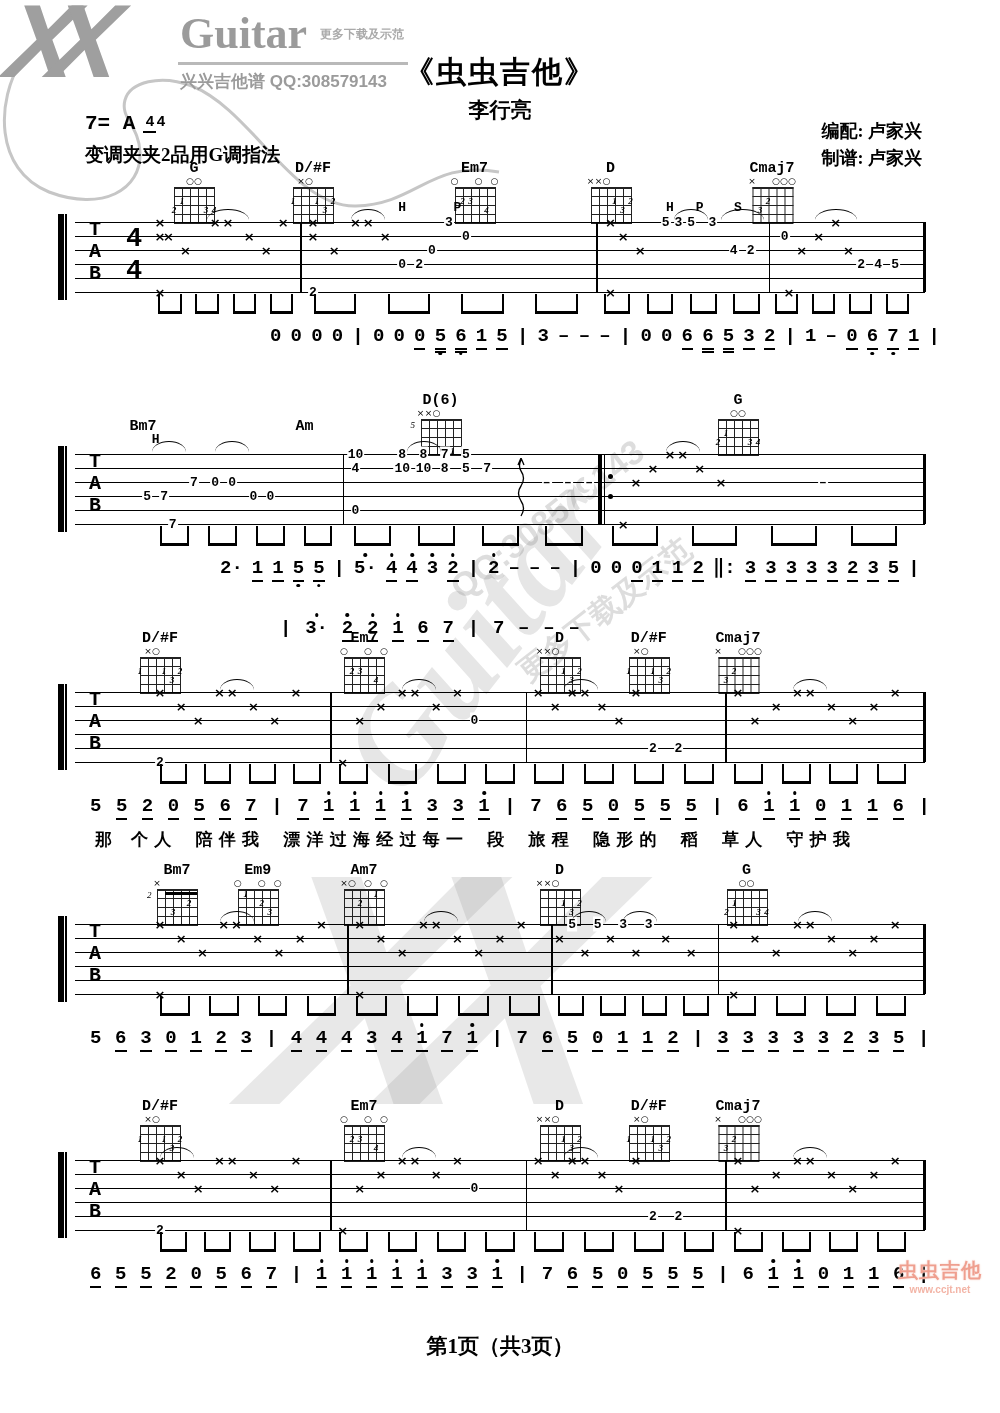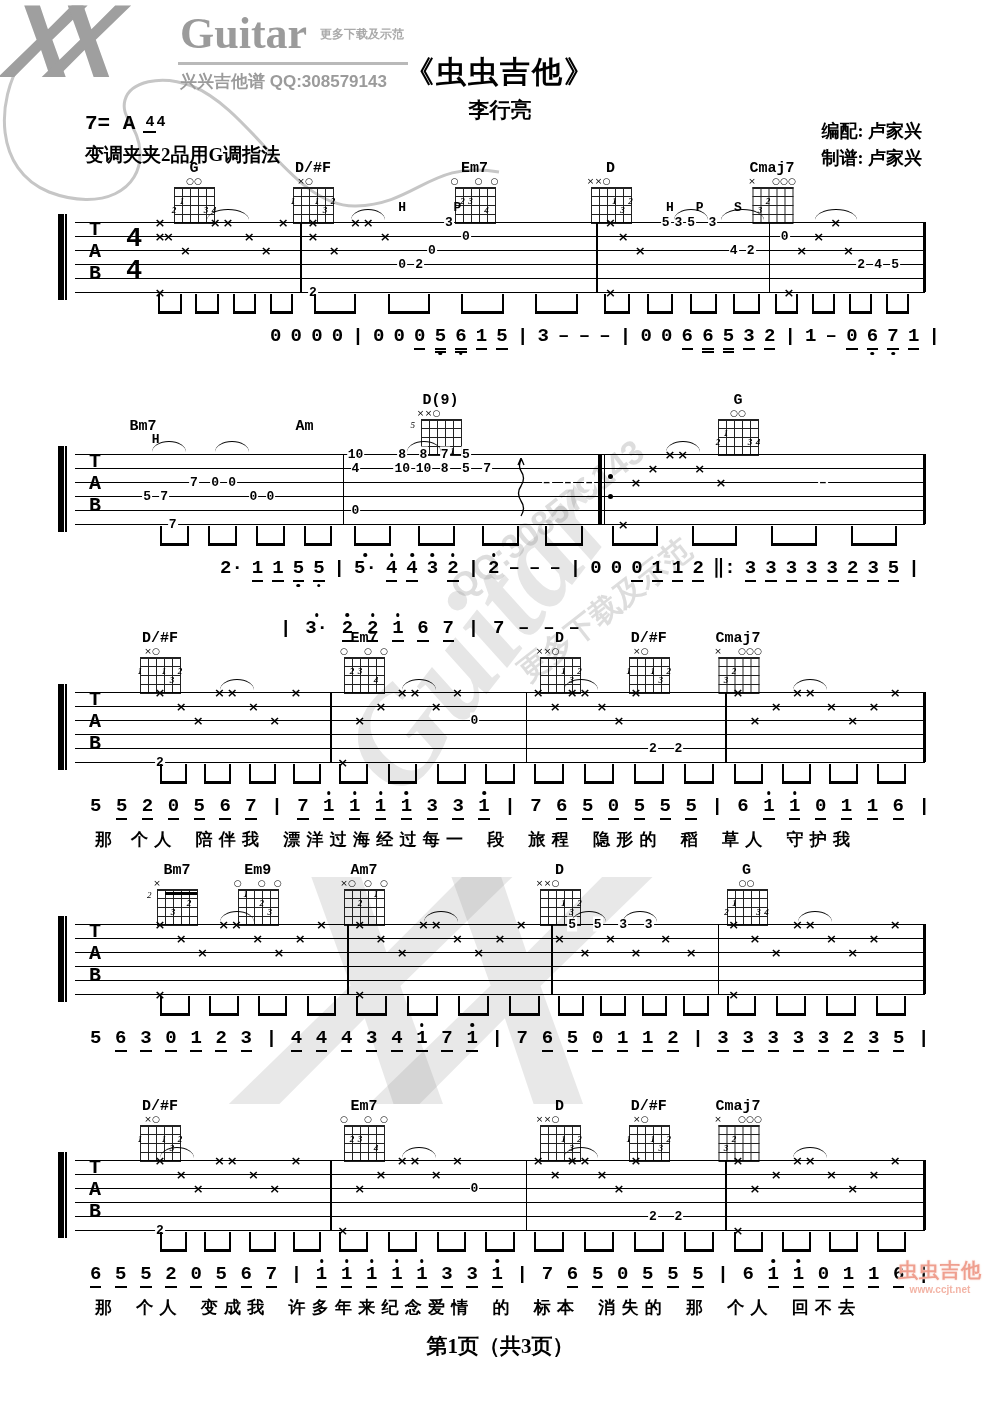--- a/index.html
+++ b/index.html
@@ -355,21 +355,21 @@
     </div>
     <div class="sys" style="top: 392px;">
       <div class="layer" style="top: 0px;">
         <div class="chord" style="left: 8%;">
           <div class="cname" style="margin-top: 26px;">Bm7</div>
         </div>
         <div class="chord" style="left: 27%;">
           <div class="cname" style="margin-top: 26px;">Am</div>
         </div>
         <div class="chord" style="left: 43%;">
-          <div class="cname">D(9)</div>
+          <div class="cname">D(6)</div>
           <div class="diagram">
             <div class="tmark" style="left: 0px;">×</div>
             <div class="tmark" style="left: 8px;">×</div>
             <div class="tmark" style="left: 16px;">○</div>
             <div class="gv" style="left: 0px;"></div>
             <div class="gv" style="left: 8px;"></div>
             <div class="gv" style="left: 16px;"></div>
             <div class="gv" style="left: 24px;"></div>
             <div class="gv" style="left: 32px;"></div>
             <div class="gv" style="left: 40px;"></div>
@@ -1198,21 +1198,20 @@
         <div class="bar">|</div>
         <div class="note">6</div>
         <div class="note u1 hi">1</div>
         <div class="note u1 hi">1</div>
         <div class="note u1">0</div>
         <div class="note u1">1</div>
         <div class="note u1">1</div>
         <div class="note u1">6</div>
         <div class="bar">|</div>
       </div>
-      <div class="lyrics" style="left: 9.5%; top: 198px; letter-spacing: 1px;">那　 个 人　 变 成 我　 许 多 年 来 纪 念 爱 情　 的　 标 本　 消 失 的　 那　 个 人　 回 不 去</div>
     </div>
   </div>
 
 <div class="corner">
   <div class="n">虫虫吉他</div>
   <div class="s">www.ccjt.net</div>
 </div>
 
 <div class="footer">第1页（共3页）</div>
 

